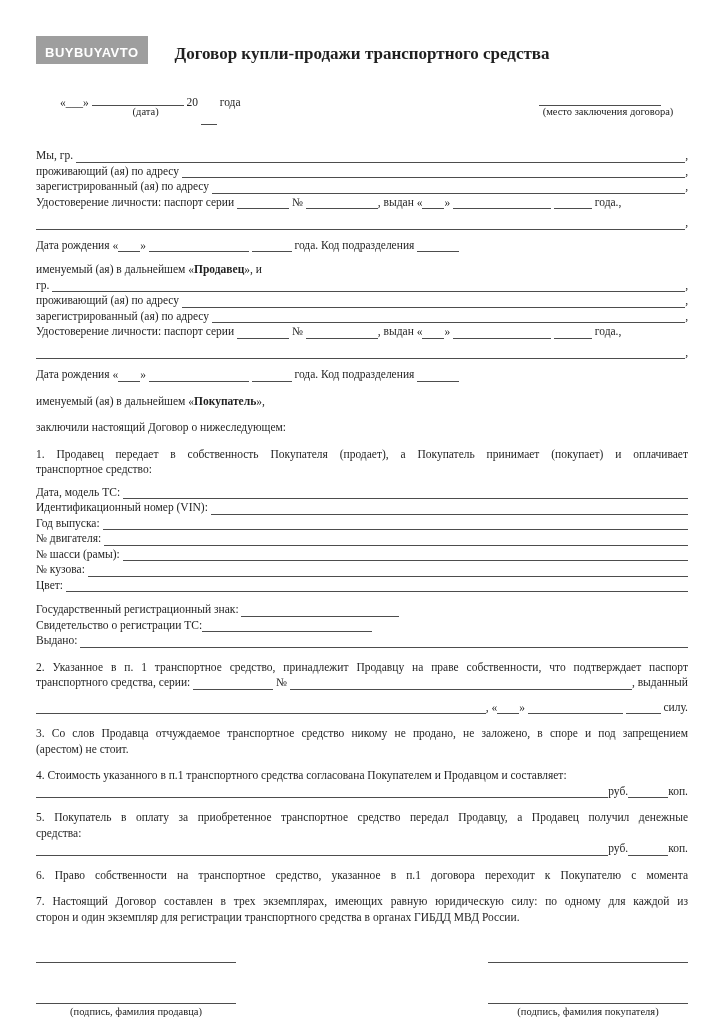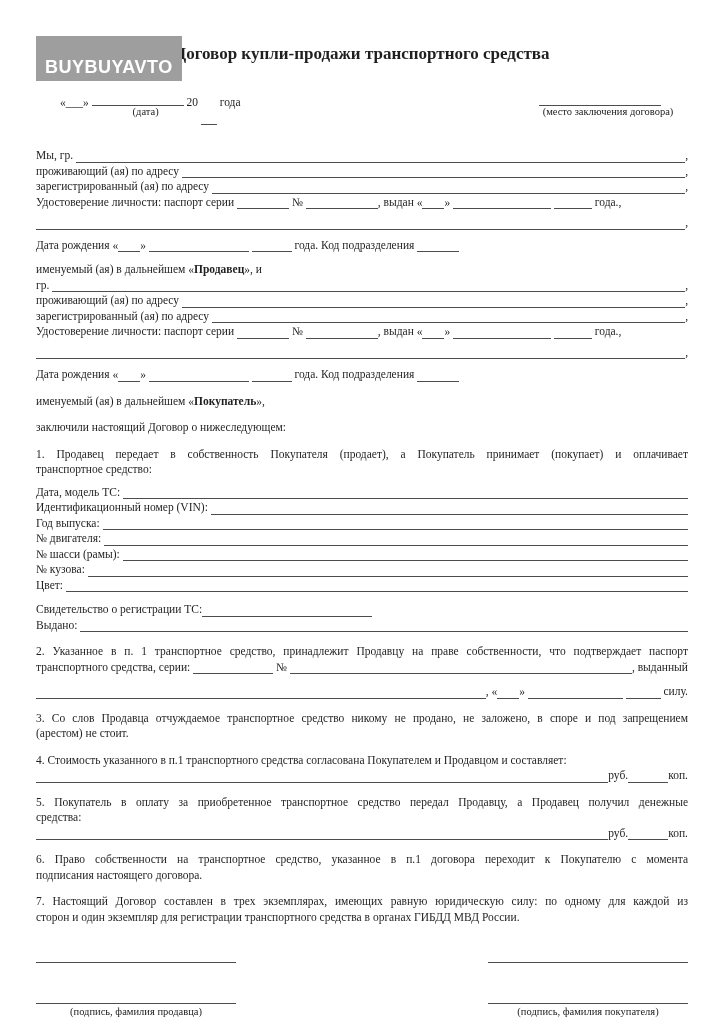--- a/index.html
+++ b/index.html
@@ -14,22 +14,22 @@
     font-size:11.5px;
     color:#1f1f1f;
     overflow:hidden;
   }
   
   .header{position:relative;height:32px;}
   .logo{
     position:absolute;left:0;top:0;
     background:#9e9e9e;color:#ffffff;
     font-family:"Liberation Sans","DejaVu Sans",sans-serif;
-    font-weight:bold;font-size:18px;letter-spacing:.5px;
-    padding:22px 9px 5px 9px;line-height:1;
+    font-weight:bold;font-size:13px;letter-spacing:.5px;
+    padding:10px 9px 5px 9px;line-height:1;
   }
   .title{
     text-align:center;font-weight:bold;font-size:17px;
     padding-top:8px;
   }
   
   .date-row{display:flex;justify-content:space-between;margin-top:24px;height:34px;margin-left:24px;}
   .date-left{display:flex;align-items:baseline;}
   .date-left .t{white-space:pre;}
   .blank{display:inline-block;border-bottom:1px solid #4d4d4d;height:13px;}
@@ -219,20 +219,24 @@
       <div class="fline">
         <span class="txt">№ кузова: </span>
         <span class="blank grow"></span>
       </div>
       <div class="fline">
         <span class="txt">Цвет: </span>
         <span class="blank grow"></span>
       </div>
       <div style="height: 9px;"></div>
       <div class="fline">
+        <span class="txt">Государственный регистрационный знак: </span>
+        <span class="blank" style="width: 158px;"></span>
+      </div>
+      <div class="fline">
         <span class="txt">Свидетельство о регистрации ТС:</span>
         <span class="blank" style="width: 170px;"></span>
       </div>
       <div class="fline">
         <span class="txt">Выдано: </span>
         <span class="blank grow"></span>
       </div>
       <div style="height: 11px;"></div>
       <div class="pline just">2. Указанное в п. 1 транспортное средство, принадлежит Продавцу на праве собственности, что подтверждает паспорт</div>
       <div class="fline">
@@ -268,21 +272,20 @@
       <div class="pline just">5. Покупатель в оплату за приобретенное транспортное средство передал Продавцу, а Продавец получил денежные</div>
       <div class="pline">средства:</div>
       <div class="fline">
         <span class="blank grow"></span>
         <span class="txt">руб.</span>
         <span class="blank" style="width: 40px;"></span>
         <span class="txt">коп.</span>
       </div>
       <div style="height: 11px;"></div>
       <div class="pline just">6. Право собственности на транспортное средство, указанное в п.1 договора переходит к Покупателю с момента</div>
-      <div class="pline">подписания настоящего договора.</div>
       <div style="height: 11px;"></div>
       <div class="pline just">7. Настоящий Договор составлен в трех экземплярах, имеющих равную юридическую силу: по одному для каждой из</div>
       <div class="pline">сторон и один экземпляр для регистрации транспортного средства в органах ГИБДД МВД России.</div>
     </div>
 
   <div class="sig-section">
     <div class="sig-col">
       <div class="sig-line first"></div>
       <div class="sig-line"></div>
       <div class="cap">(подпись, фамилия продавца)</div>

